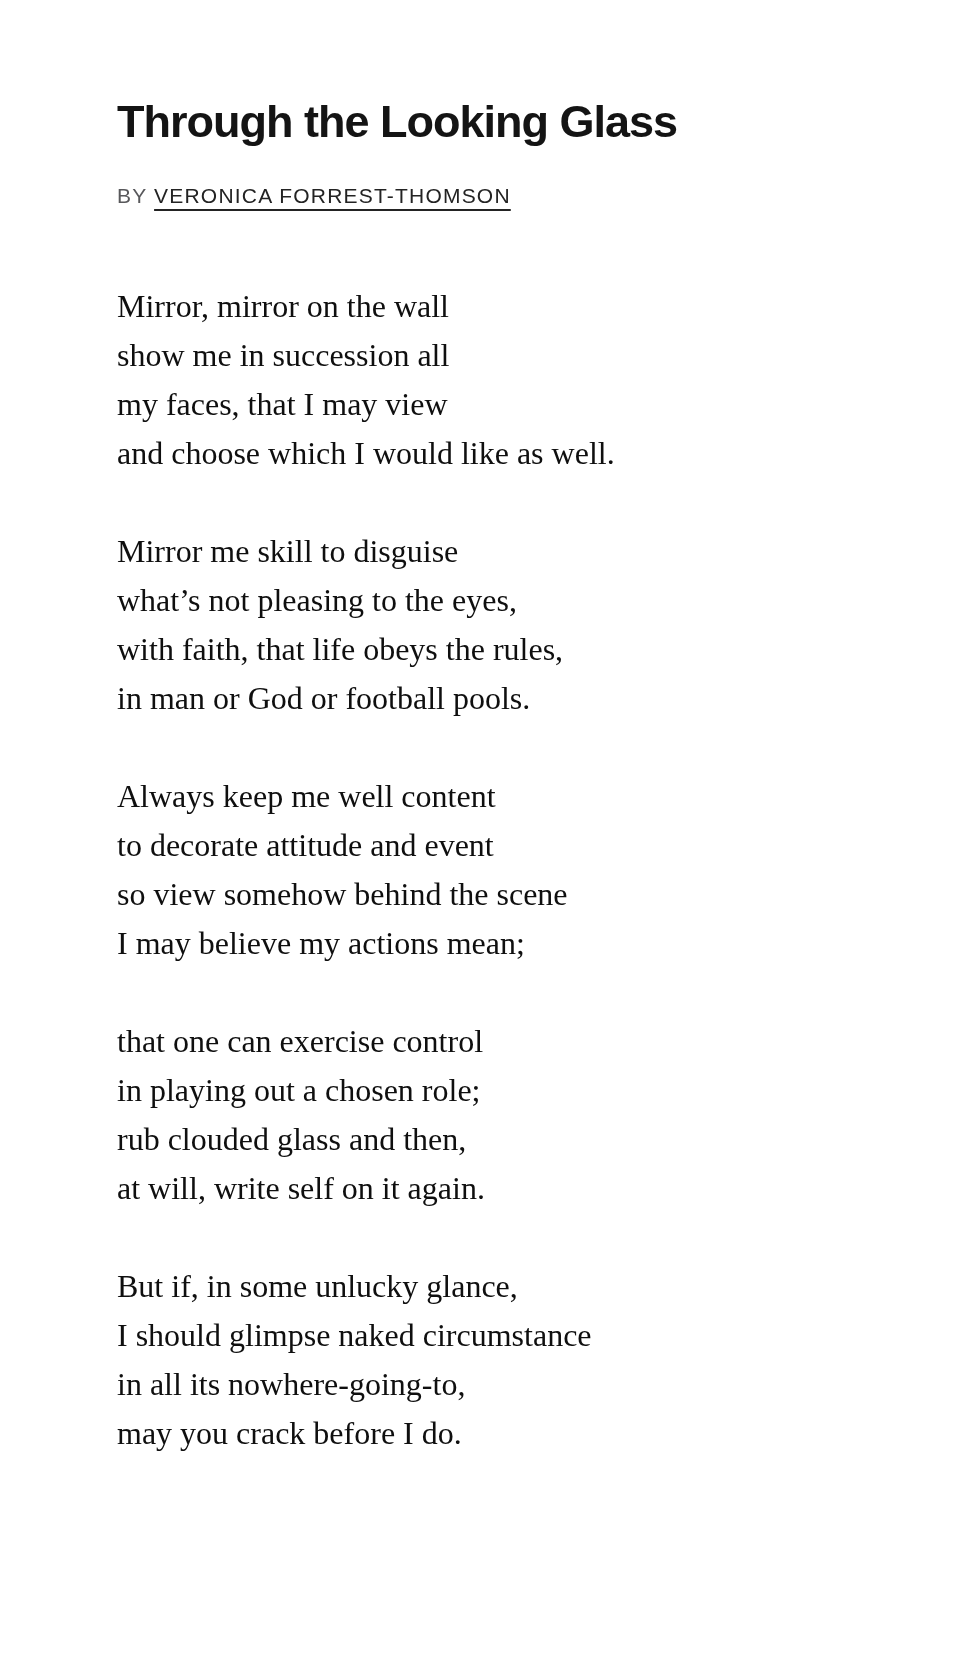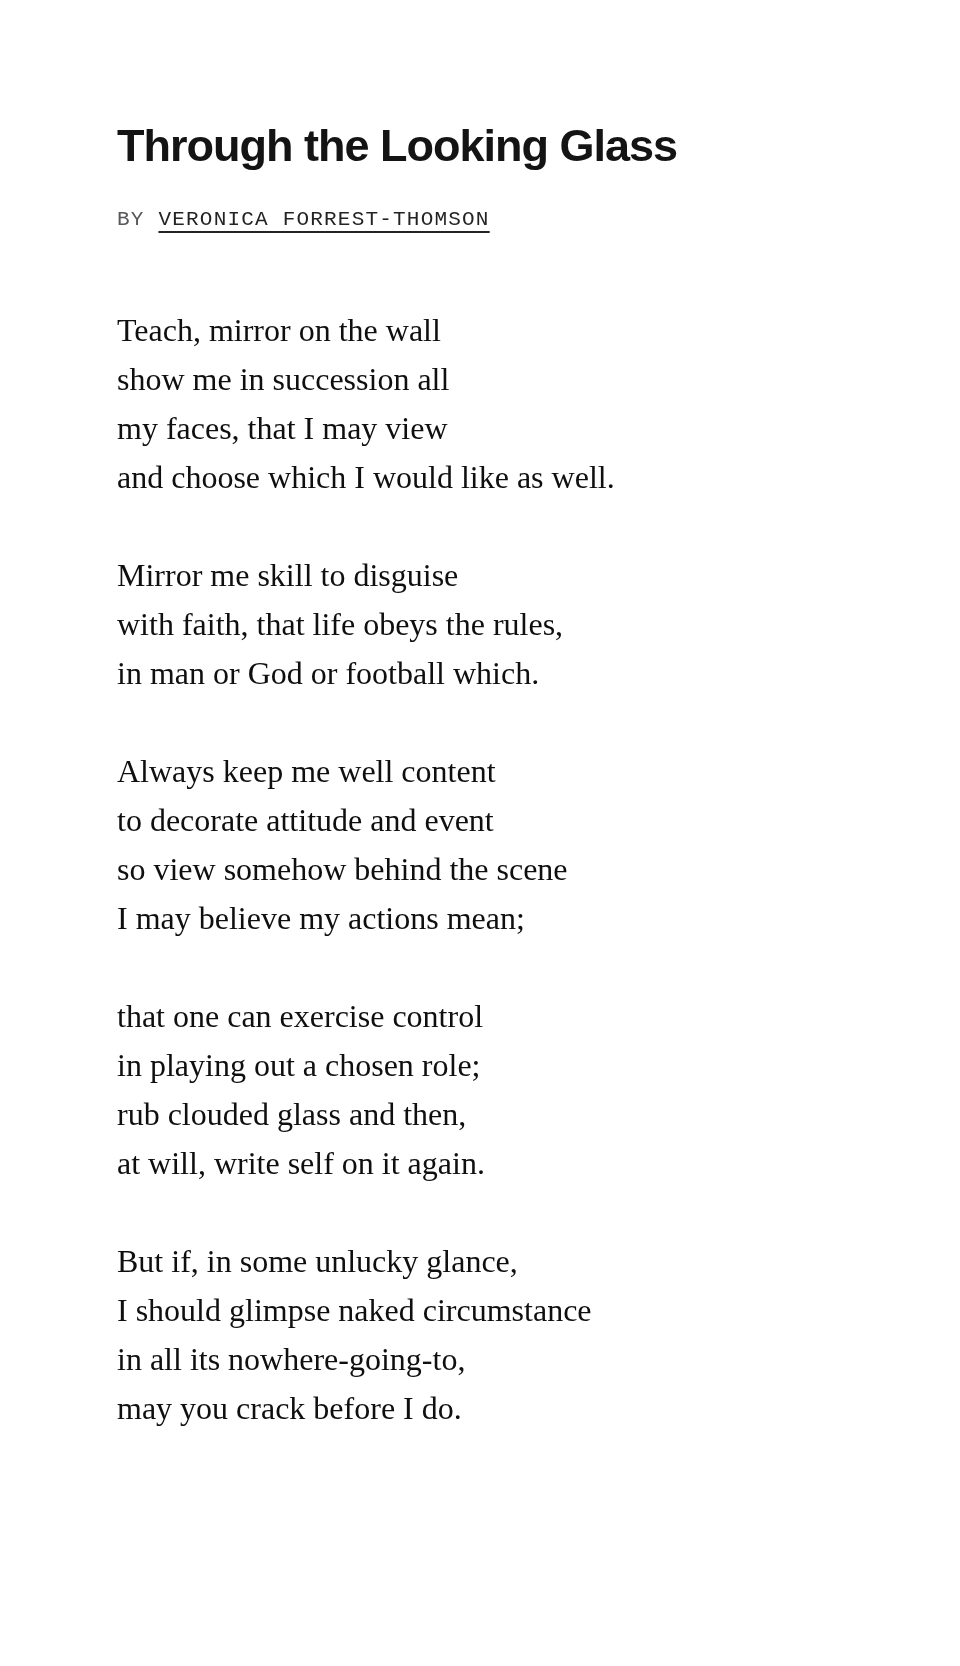--- a/index.html
+++ b/index.html
@@ -6,33 +6,33 @@
   html, body {
     background: #ffffff;
     width: 960px;
     font-family: "Liberation Sans", sans-serif;
   }
   body {
     min-height: 1666px;
     position: relative;
   }
   .page {
-    padding: 120px 117px 0 117px;
+    padding: 96px 117px 0 117px;
   }
   .poem-title {
     font-family: "Liberation Sans", "DejaVu Sans", sans-serif;
     font-weight: 700;
     font-size: 45px;
     line-height: 1.15;
     letter-spacing: -1px;
     color: #141414;
     margin-bottom: 35px;
   }
   .byline {
-    font-family: Liberation Mono, monospace;
+    font-family: Liberation Sans, sans-serif;
     font-size: 21px;
     line-height: 26px;
     letter-spacing: 1.2px;
     text-transform: uppercase;
     color: #58585b;
     margin-bottom: 73px;
   }
   .byline .author-link {
     color: #232323;
     text-decoration: underline;
@@ -60,30 +60,31 @@
 
   <h1 class="poem-title">Through the Looking Glass</h1>
 
   <div class="byline">
     <span>BY</span><span> </span><a class="author-link">VERONICA FORREST-THOMSON</a>
   </div>
 
   <div class="poem-body">
 
     <div class="stanza">
-      <div class="poem-line">Teach, mirror on the wall</div>
+      <div class="poem-line">Mirror, mirror on the wall</div>
       <div class="poem-line">show me in succession all</div>
       <div class="poem-line">my faces, that I may view</div>
       <div class="poem-line">and choose which I would like as well.</div>
     </div>
 
     <div class="stanza">
       <div class="poem-line">Mirror me skill to disguise</div>
+      <div class="poem-line">what’s not pleasing to the eyes,</div>
       <div class="poem-line">with faith, that life obeys the rules,</div>
-      <div class="poem-line">in man or God or football which.</div>
+      <div class="poem-line">in man or God or football pools.</div>
     </div>
 
     <div class="stanza">
       <div class="poem-line">Always keep me well content</div>
       <div class="poem-line">to decorate attitude and event</div>
       <div class="poem-line">so view somehow behind the scene</div>
       <div class="poem-line">I may believe my actions mean;</div>
     </div>
 
     <div class="stanza">

